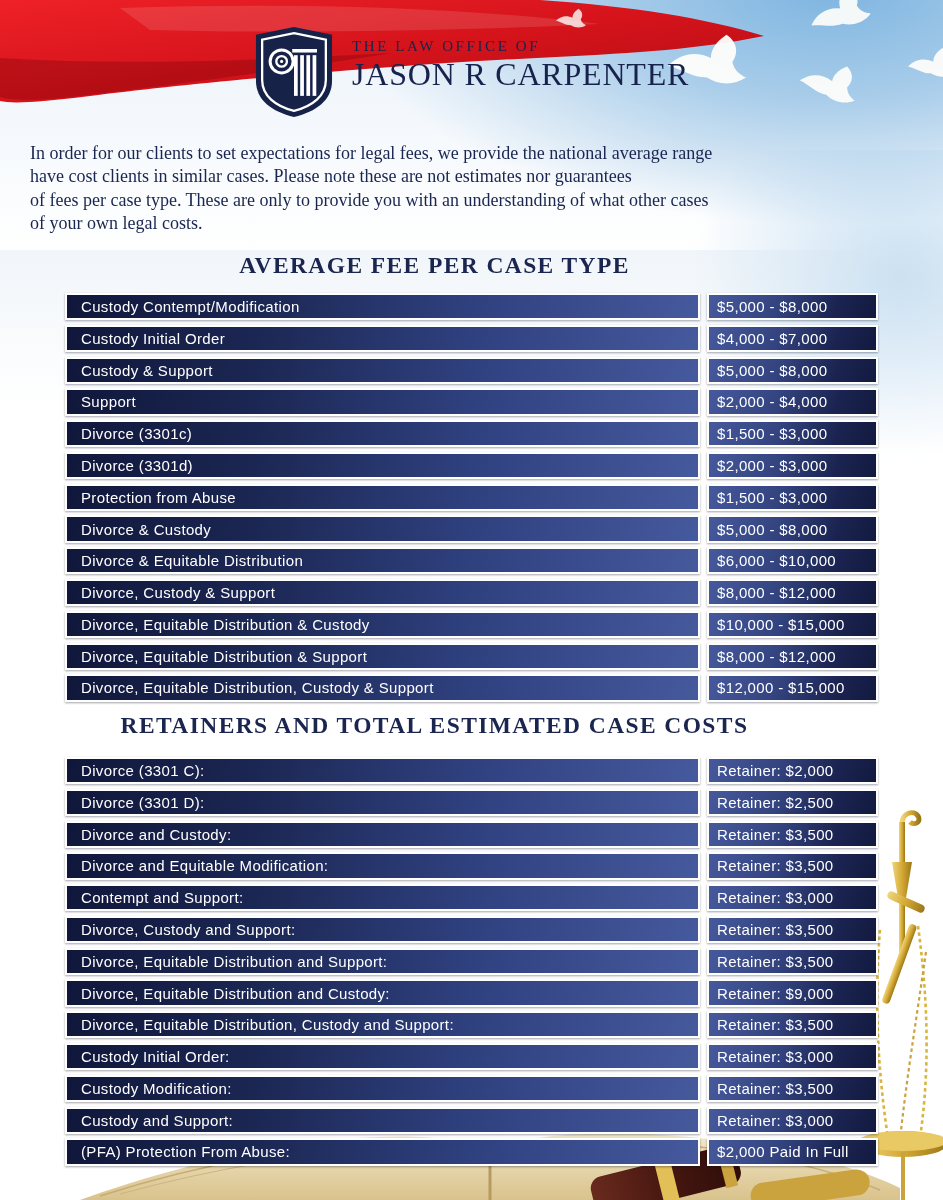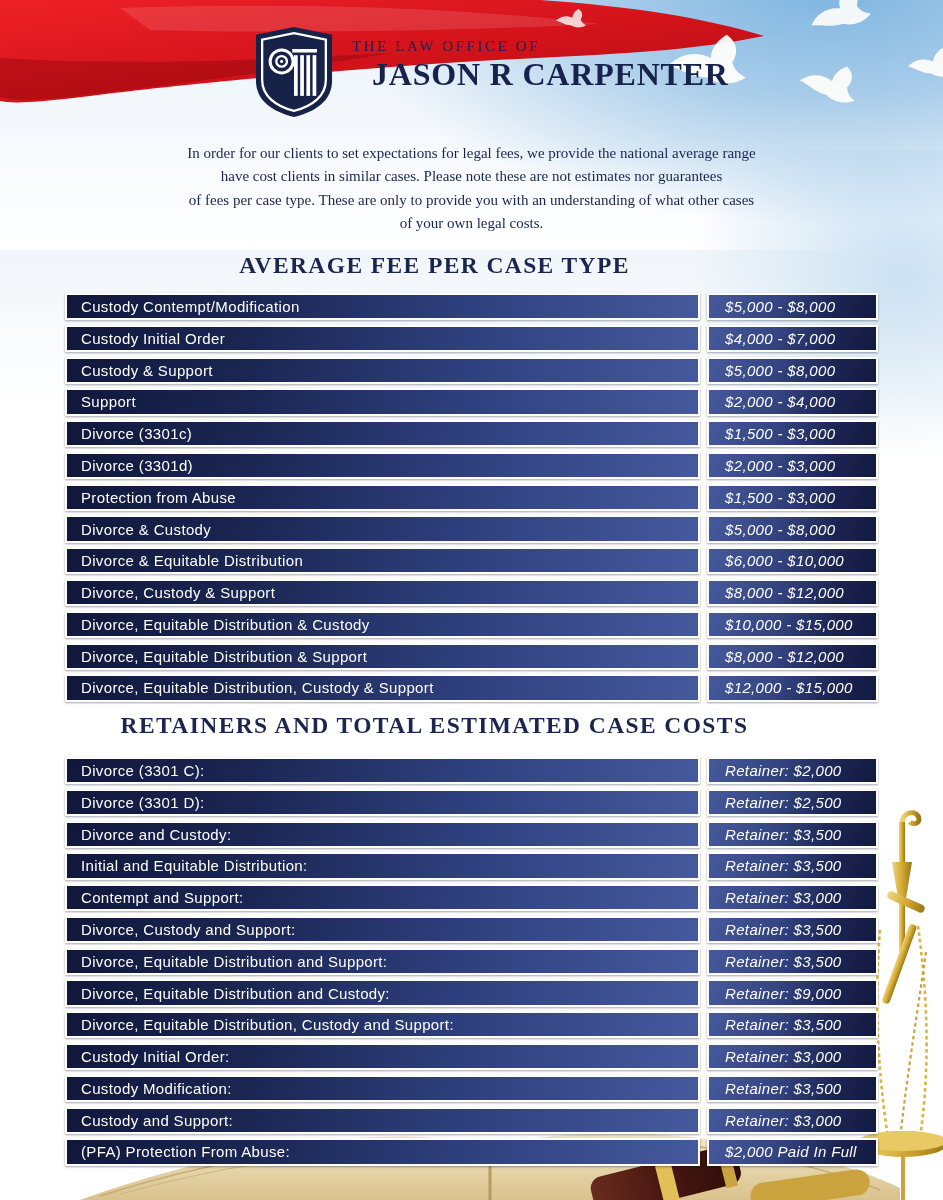--- a/index.html
+++ b/index.html
@@ -30,28 +30,28 @@
   
   .logo-row{position:absolute;top:26px;left:253px;z-index:3;display:flex;align-items:flex-start;}
   .logo-shield{width:82px;height:92px;flex:0 0 auto;}
   .logo-text{margin-left:17px;padding-top:12px;color:#17234d;}
   .logo-small{
     font-family:"Liberation Serif","DejaVu Serif",serif;
     font-size:15px;letter-spacing:2.6px;font-weight:normal;white-space:nowrap;
   }
   .logo-big{
     font-family:"Liberation Serif","DejaVu Serif",serif;
-    font-size:32px;letter-spacing:0.8px;font-weight:bold;white-space:nowrap;margin-top:1px;margin-left:20px;
+    font-size:32px;letter-spacing:0.8px;font-weight:normal;white-space:nowrap;margin-top:1px;
   }
   
   .intro{
     position:absolute;top:142px;left:30px;right:30px;z-index:2;
-    text-align:center;color:#1a2550;
+    text-align:left;color:#1a2550;
     font-family:"Liberation Serif","DejaVu Serif",serif;
-    font-size:15px;line-height:23.4px;
+    font-size:18px;line-height:23.4px;
   }
   .intro span{display:block;}
   
   .sec-title{
     position:absolute;left:0;width:869px;z-index:2;text-align:center;
     font-family:"Liberation Serif","DejaVu Serif",serif;
     font-weight:bold;color:#1b2650;font-size:23.5px;letter-spacing:1.4px;
   }
   #title-1{top:252px;}
   #title-2{top:712px;}
@@ -68,23 +68,22 @@
     border:2px solid #ffffff;
     box-shadow:0 1px 2px rgba(10,16,40,.38);
     color:#ffffff;display:flex;align-items:center;
     font-size:15px;letter-spacing:.35px;white-space:nowrap;overflow:hidden;
   }
   .cell.left{
     flex:1 1 auto;padding-left:14px;
     background:linear-gradient(97deg,#10173b 0%,#1b2753 30%,#2e3f7d 62%,#45599d 100%);
   }
   .cell.right{
-    flex:0 0 171px;padding-left:16px;
+    flex:0 0 171px;padding-left:8px;
     background:linear-gradient(112deg,#46599c 0%,#33437f 42%,#1b2451 75%,#121a40 100%);
-    font-style:italic;
   }
 </style>
 </head>
 <body>
 
 <div class="sky"></div>
 <div class="sky-wisp"></div>
 <div class="paper-tint"></div>
 
 <svg class="ribbon" width="943" height="130" viewBox="0 0 943 130">
@@ -269,21 +268,21 @@
       <div class="cell left">Divorce (3301 D):</div>
       <div class="cell right">Retainer: $2,500</div>
     </div>
 
     <div class="row">
       <div class="cell left">Divorce and Custody:</div>
       <div class="cell right">Retainer: $3,500</div>
     </div>
 
     <div class="row">
-      <div class="cell left">Initial and Equitable Distribution:</div>
+      <div class="cell left">Divorce and Equitable Modification:</div>
       <div class="cell right">Retainer: $3,500</div>
     </div>
 
     <div class="row">
       <div class="cell left">Contempt and Support:</div>
       <div class="cell right">Retainer: $3,000</div>
     </div>
 
     <div class="row">
       <div class="cell left">Divorce, Custody and Support:</div>

